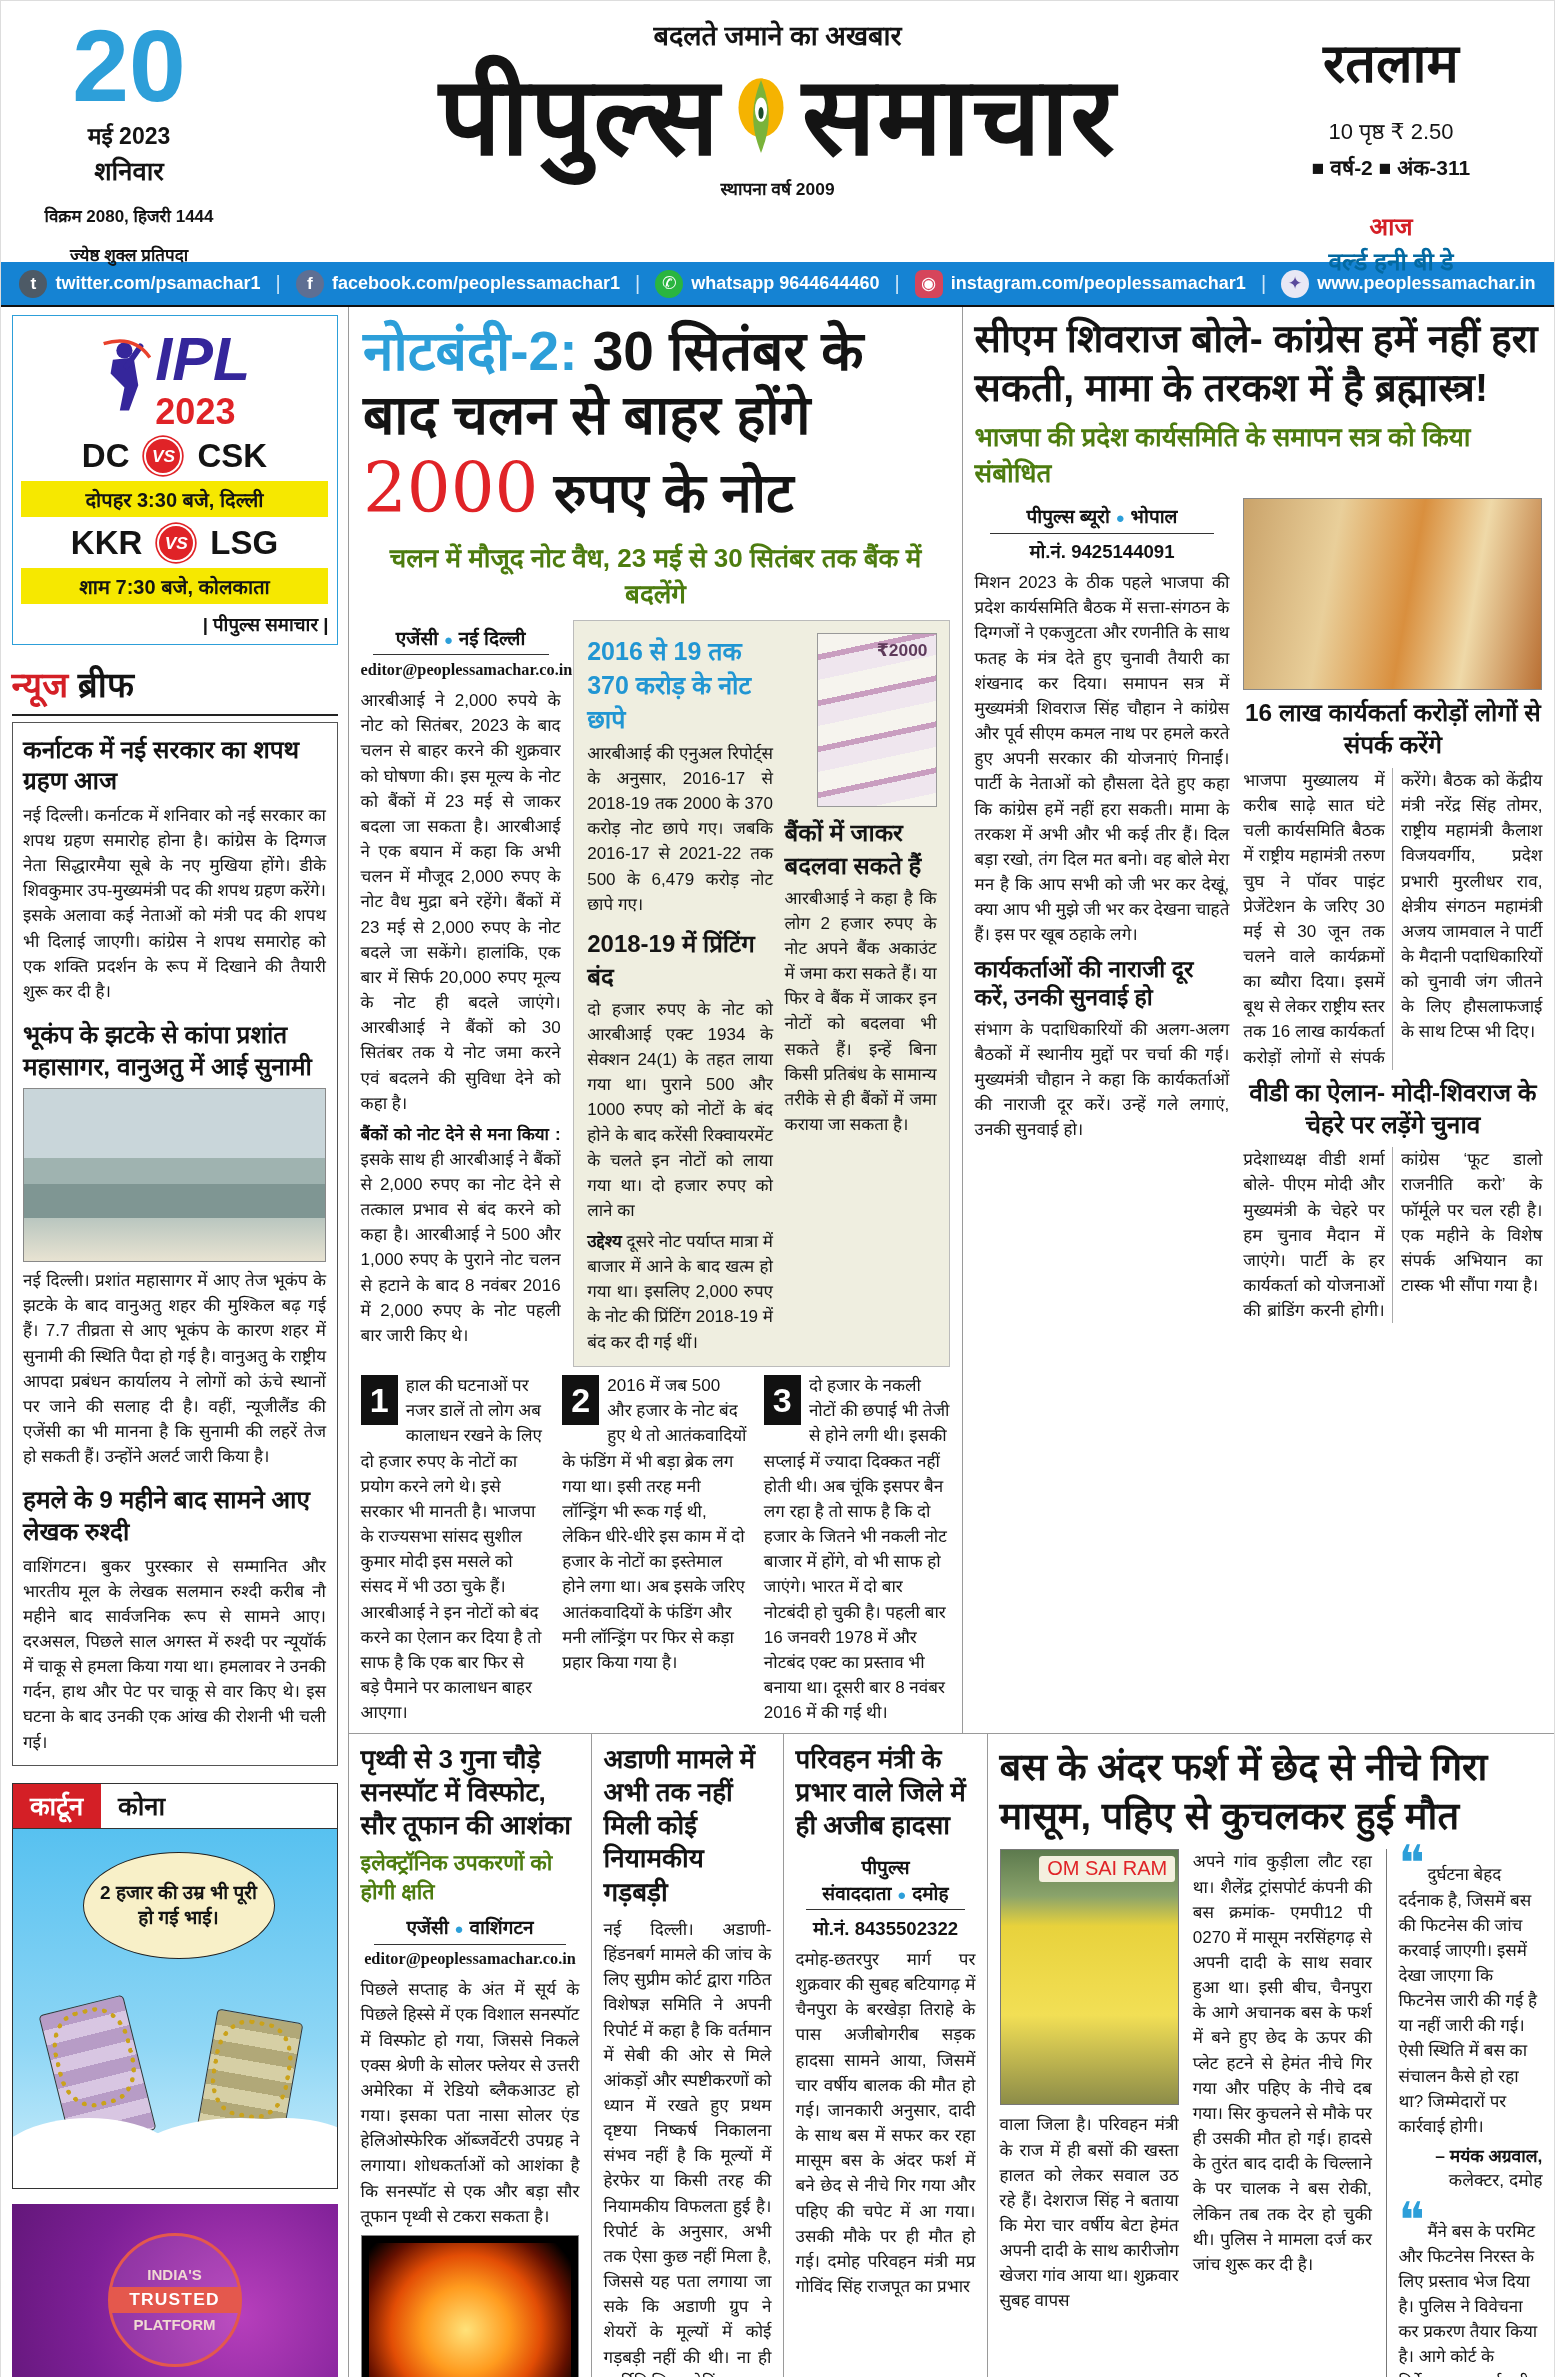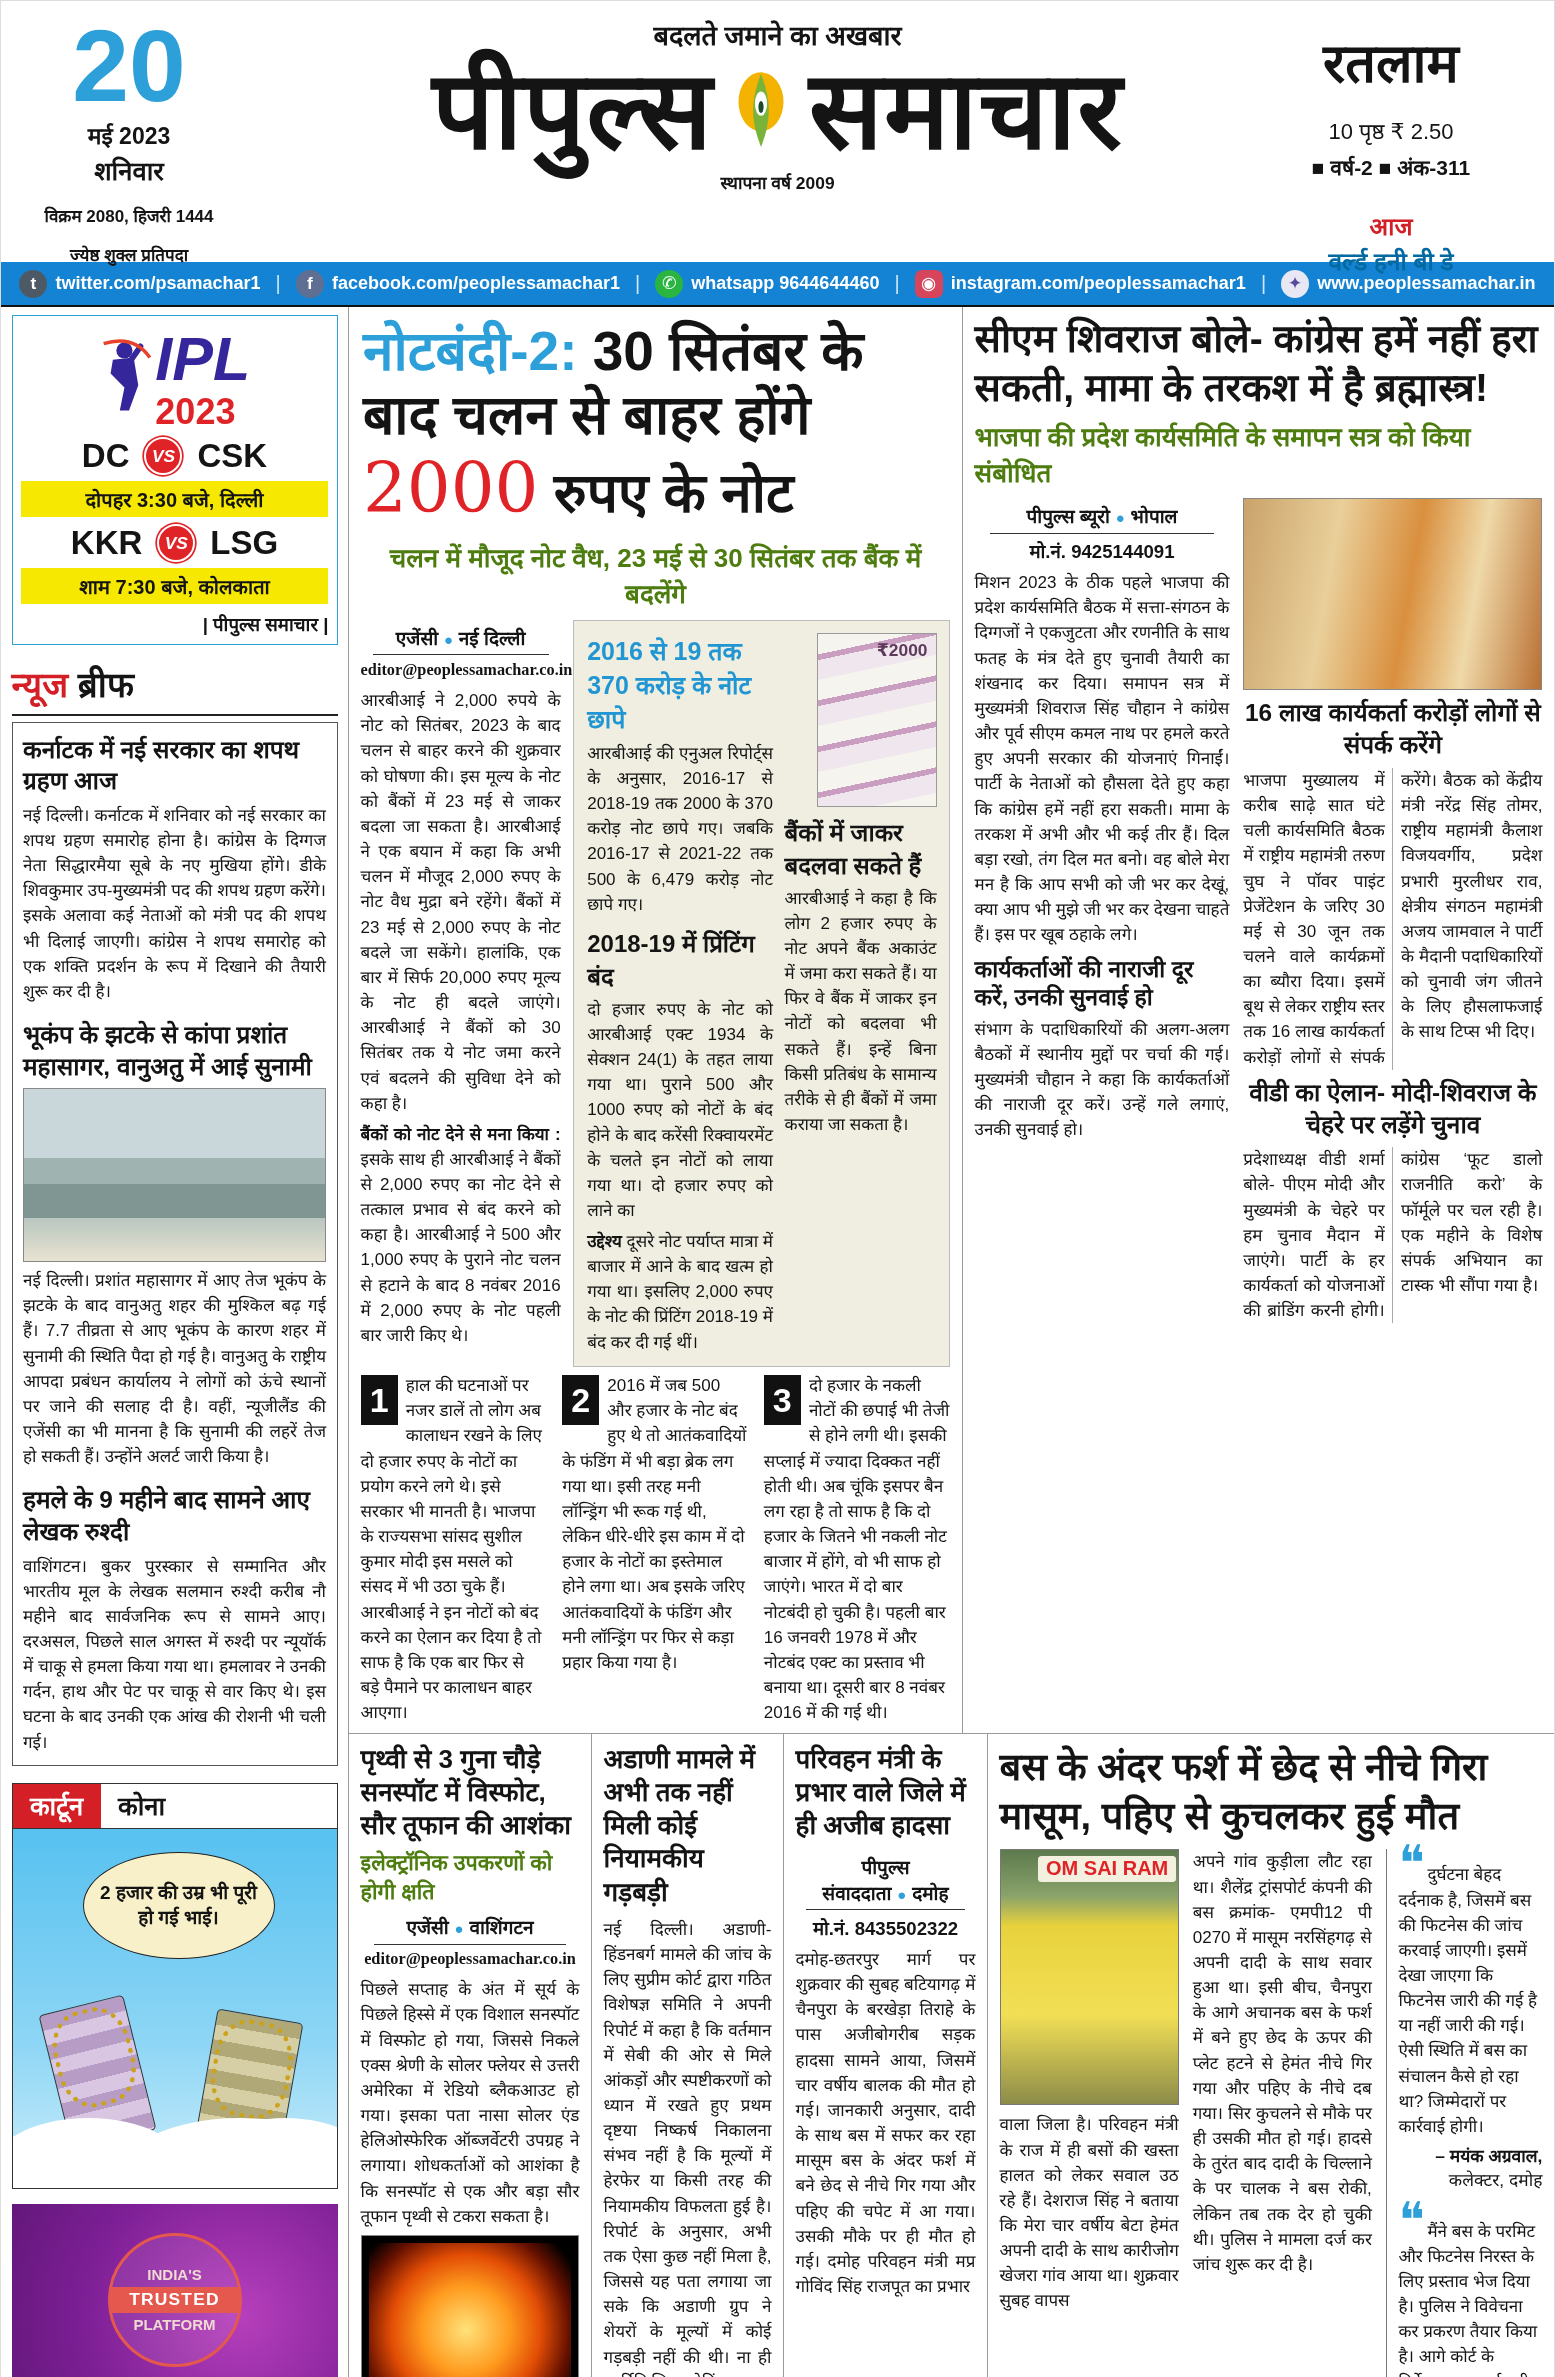--- a/index.html
+++ b/index.html
@@ -11,21 +11,21 @@
 
   
   .masthead { position:relative; height:261px; padding:10.5px 23px 0 23px; }
   .mh-left { position:absolute; left:32px; top:17.4px; width:192px; text-align:center; }
   .mh-day { font-size:102px; font-weight:bold; color:#2d9fd9; line-height:.95; }
   .mh-my { font-size:23px; font-weight:bold; margin-top:3.5px; }
   .mh-wd { font-size:25.6px; font-weight:bold; margin-top:2.3px; }
   .mh-cal { font-size:17px; font-weight:bold; margin-top:16px; }
   .mh-center { width:871px; margin:0 auto; text-align:center; }
   .mh-tagline { font-size:27px; font-weight:bold; margin-top:4.6px; }
-  .mh-logo { display:flex; align-items:center; justify-content:center; gap:22px; margin-top:1px; }
+  .mh-logo { display:flex; align-items:center; justify-content:center; gap:15px; margin-top:7px; }
   .mh-title { font-size:109px; font-weight:900; letter-spacing:1.2px; line-height:1.05;
               font-family:"DejaVu Sans","Liberation Sans",sans-serif; }
   .mh-est { font-size:17.4px; font-weight:bold; margin-top:1.2px; }
   .mh-right { position:absolute; right:41px; top:23px; width:244px; text-align:center; }
   .mh-edition { font-size:54px; font-weight:900; }
   .mh-price { font-size:22px; font-weight:normal; margin-top:17px; }
   .mh-issue { font-size:21px; font-weight:bold; margin-top:8.1px; }
   .mh-today { color:#d41f26; font-size:24.4px; font-weight:bold; margin-top:28px; }
   .mh-event { color:#0369a1; font-size:24.4px; font-weight:bold; margin-top:2px; }
 
@@ -164,21 +164,21 @@
   .adani { width:192px; }
   .parivahan { width:204px; }
   .bus { flex:1; }
   .bus-h { font-size:38px; font-weight:900; line-height:1.3; }
   .bus-flex { display:flex; gap:14px; margin-top:8.1px; }
   .bus-c1 { width:33%; }
   .bus-c2 { width:33%; }
   .bus-c3 { flex:1; border-left:1.2px solid #777; padding-left:11.6px; }
   .ph-bus { height:256px; border:0.6px solid #777; position:relative; padding-top:5.8px; text-align:center;
     background:linear-gradient(#5d7a4e,#8aa36b 18%,#e8d23c 30%,#f2df55 65%,#8c8c49); }
-  .ph-bus .om { color:#e02327; font-weight:700; font-size:20px; background:#f4f0df;
+  .ph-bus .om { color:#e02327; font-weight:400; font-size:20px; background:#f4f0df;
                 display:inline-block; padding:1.2px 8.1px; border-radius:3.5px;margin-left:36px; }
   .quote { margin-bottom:15px; }
   .qmark { color:#2d9fd9; font-size:49px; line-height:.6; font-family:"DejaVu Serif",serif; }
   .qattr { text-align:right; font-size:17.4px; margin-top:3.5px; }
   .qattr b { font-weight:900; }
 </style>
 </head>
 <body>
 
 <div class="page">

